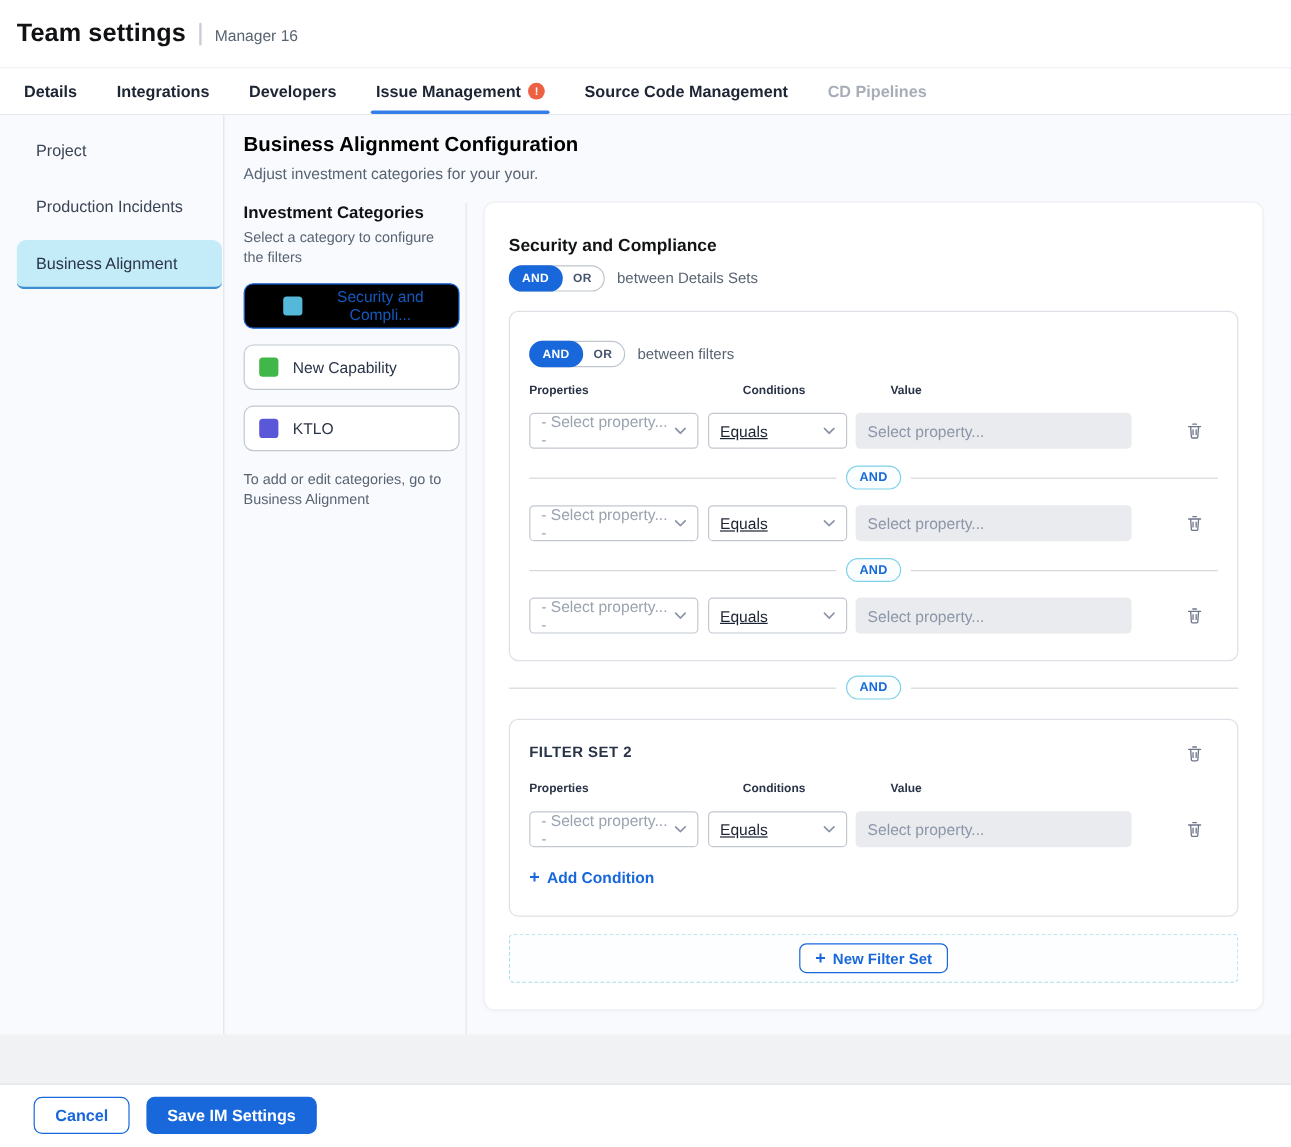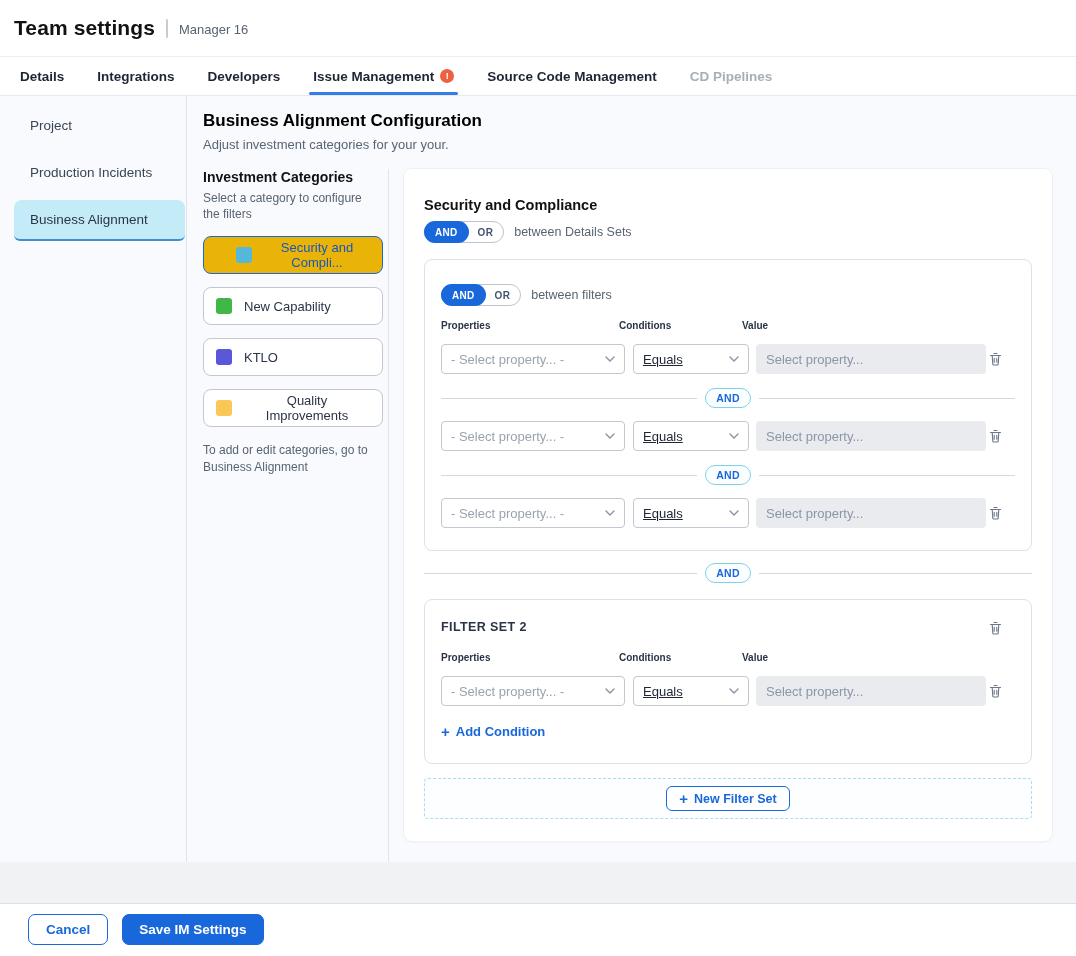--- a/index.html
+++ b/index.html
@@ -60,21 +60,21 @@
   .columns{ display:flex; margin-top:17px; flex:1; }
   .cat-col{ width:186px; flex-shrink:0; border-right:1px solid #E2E4E9; }
   .cat-title{ font-size:14px; font-weight:700; color:#101214; }
   .cat-helper{ font-size:12px; color:#596473; margin-top:5px; width:172px; line-height:1.35; }
   .cat-list{ margin-top:14px; display:flex; flex-direction:column; gap:13px; }
   .cat-btn{
     width:180px; height:38px; display:flex; align-items:center; gap:12px;
     padding:0 12px; background:#fff; border:1px solid #C2C7D0; border-radius:8px;
     font-size:13px; color:#2A3447; cursor:pointer;
   }
-  .cat-btn.selected{ border:1px solid #1868DB; background:#eab308; color:#1558BC;padding-left:32px; }
+  .cat-btn.selected{ border:1px solid #1868DB; background:#000000; color:#1558BC;padding-left:32px; }
   .swatch{ width:16px; height:16px; border-radius:3px; flex-shrink:0; }
   .cat-footnote{ font-size:12px; color:#596473; margin-top:15px; width:168px; line-height:1.4; }
 
   
   .panel-wrap{ flex:1; padding-left:15px; }
   .panel{
     background:#fff; border-radius:8px; padding:28px 20px 22px 20px;
     box-shadow:0 0 0 1px #EFF0F3, 0 1px 3px rgba(9,30,66,.05);
   }
   .panel-title{ font-size:14.5px; font-weight:700; color:#101214; }
@@ -100,21 +100,21 @@
   .ch-prop{ width:178px; }
   .ch-cond{ width:123px; }
   .ch-val{ flex:1; }
 
   .frow{ display:flex; align-items:center; margin-top:13px; }
   .select{
     height:30px; display:flex; align-items:center; justify-content:space-between;
     border:1px solid #C2C7D0; border-radius:4px; background:#fff;
     padding:0 9px; font-size:13px; cursor:pointer;
   }
-  .sel-prop{ width:184px; margin-right:8px; color:#9AA3B0; }
+  .sel-prop{ width:141px; margin-right:8px; color:#9AA3B0; }
   .sel-cond{ width:116px; margin-right:7px; color:#1D2433;text-decoration:underline; }
   .vinput{
     width:230px; height:30px; background:#E9EBEE; border:none; border-radius:4px;
     padding:0 10px; font-size:13px; font-family:"Liberation Sans",sans-serif; color:#2A3447;
   }
   .vinput::placeholder{ color:#8C96A8; }
   .trash{
     margin-left:auto; margin-right:10px; background:none; border:none; cursor:pointer;
     display:flex; align-items:center; padding:2px;
   }
@@ -222,24 +222,20 @@
             <span>Security and Compli...</span>
           </button>
           <button class="cat-btn">
             <span class="swatch" style="background: rgb(65, 182, 73);"></span>
             <span>New Capability</span>
           </button>
           <button class="cat-btn">
             <span class="swatch" style="background: rgb(91, 87, 217);"></span>
             <span>KTLO</span>
           </button>
-          <button class="cat-btn">
-            <span class="swatch" style="background: rgb(250, 200, 88);"></span>
-            <span>Quality Improvements</span>
-          </button>
         </div>
 
         <div class="cat-footnote">To add or edit categories, go to Business Alignment</div>
       </div>
 
       <div class="panel-wrap">
         <div class="panel">
           <div class="panel-title">Security and Compliance</div>
 
           <div class="toggle-row">

